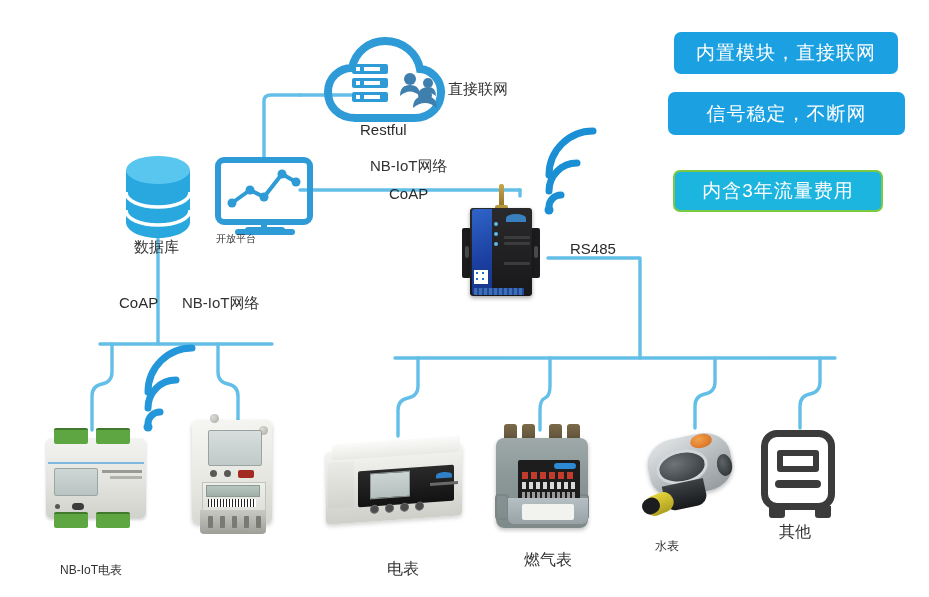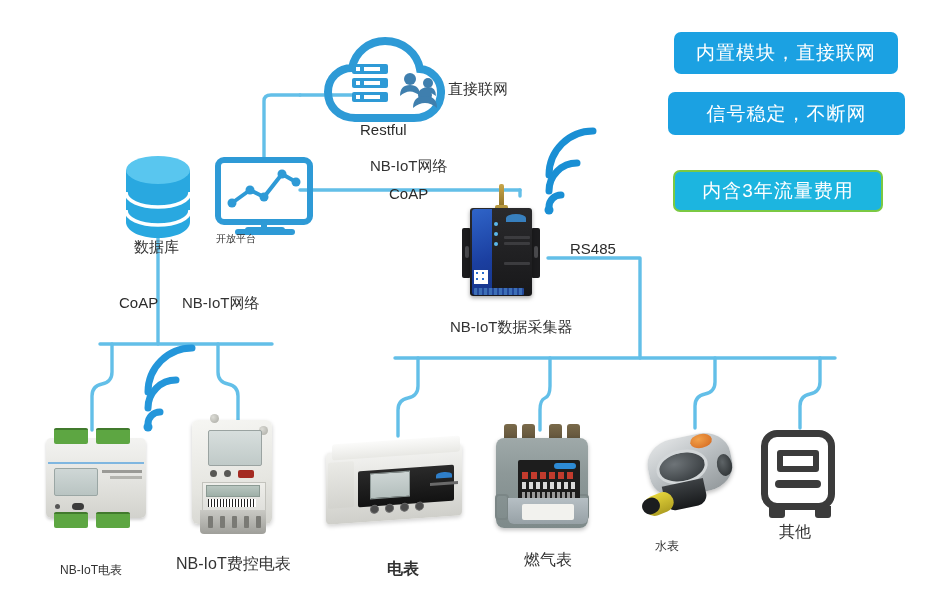--- a/index.html
+++ b/index.html
@@ -426,21 +426,20 @@
     <span>信号稳定，不断网</span>
   </div>
   <div class="badge bordered" style="left:625px;top:170px;width:210px;height:42px;">
     <span>内含3年流量费用</span>
   </div>
 
   <div class="txt lbl-cn" style="left:448px;top:80px;font-size:15px;">直接联网</div>
   <div class="txt lbl-en" style="left:360px;top:121px;">Restful</div>
   <div class="txt lbl-cn" style="left:134px;top:238px;font-size:15px;">数据库</div>
   <div class="txt lbl-cn" style="left:216px;top:232px;font-size:10px;">开放平台</div>
-  <div class="txt lbl-cn" style="left:450px;top:318px;font-size:15px;">NB-IoT数据采集器</div>
 
   <div class="txt lbl-cn" style="left:370px;top:157px;font-size:15px;">NB-IoT网络</div>
   <div class="txt lbl-en" style="left:389px;top:185px;">CoAP</div>
   <div class="txt lbl-en" style="left:119px;top:294px;">CoAP</div>
   <div class="txt lbl-cn" style="left:182px;top:294px;font-size:15px;">NB-IoT网络</div>
   <div class="txt lbl-en" style="left:570px;top:240px;">RS485</div>
 
   <div class="dev collector" style="left:462px;top:200px;">
     <div class="ant"></div>
     <div class="antbase"></div>
@@ -541,19 +540,18 @@
 
   <div class="dev othermeter" style="left:757px;top:424px;">
     <div class="outline"></div>
     <div class="scr"></div>
     <div class="bar2"></div>
     <div class="foot fl"></div>
     <div class="foot fr"></div>
   </div>
 
   <div class="txt lbl-cn" style="left:60px;top:562px;font-size:12px;">NB-IoT电表</div>
-  <div class="txt lbl-cn" style="left:176px;top:554px;font-size:16px;">NB-IoT费控电表</div>
-  <div class="txt lbl-cn" style="left:387px;top:559px;font-size:16px;font-weight:bold;">电表</div>
+  <div class="txt lbl-cn" style="left:387px;top:559px;font-size:16px;">电表</div>
   <div class="txt lbl-cn" style="left:524px;top:550px;font-size:16px;">燃气表</div>
   <div class="txt lbl-cn" style="left:655px;top:538px;font-size:12px;">水表</div>
   <div class="txt lbl-cn" style="left:779px;top:522px;font-size:16px;">其他</div>
 
 </div>
 
 </body></html>

